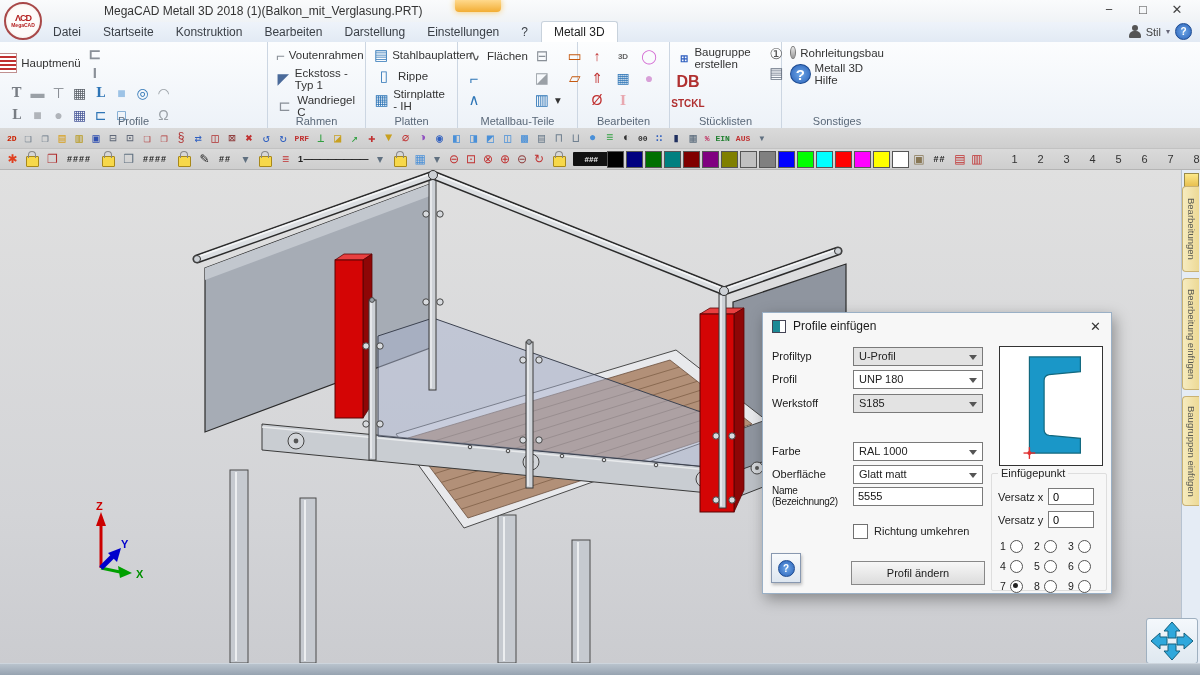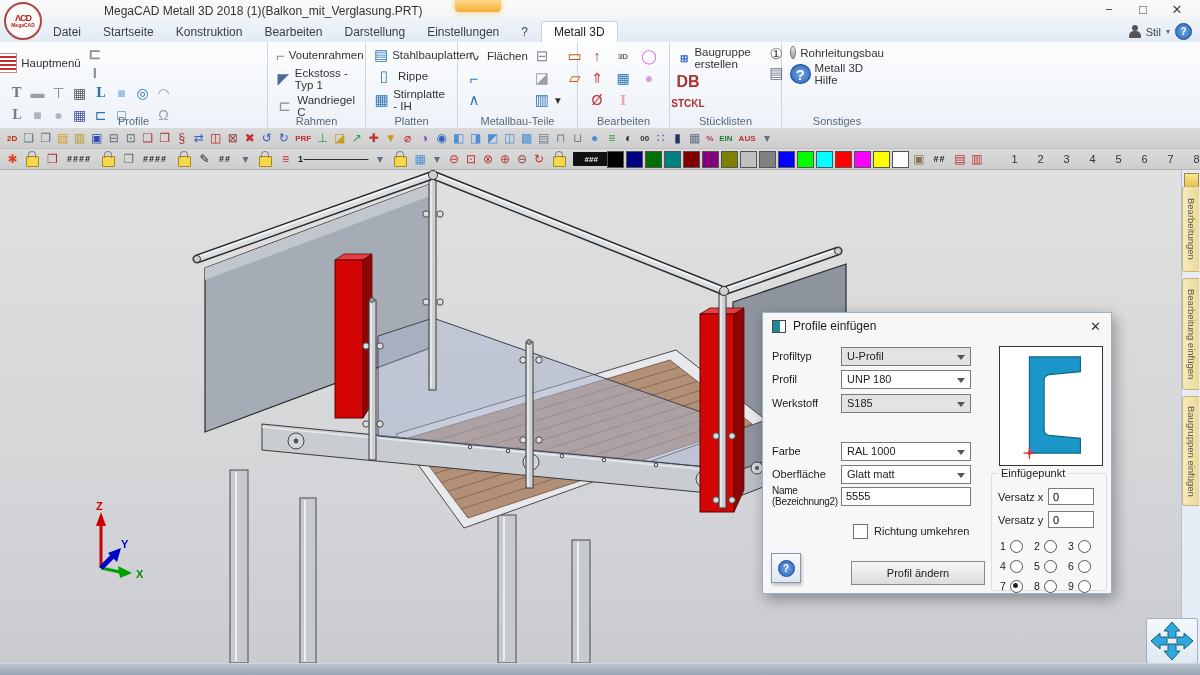--- a/index.html
+++ b/index.html
@@ -44,21 +44,21 @@
   .vstack{display:flex;flex-direction:column;gap:1px;}
   .mgrid{display:grid;grid-template-columns:auto auto auto;grid-auto-rows:22px;column-gap:4px;align-items:center;}
   .mcell{display:flex;align-items:center;gap:3px;font-size:11.5px;color:#333;}
   .bgrid{display:grid;grid-template-columns:repeat(3,26px);grid-auto-rows:22px;}
   .txtico{font-size:8px;font-weight:bold;}
   .strow{display:flex;gap:6px;}
   .cyl{display:inline-block;width:15px;height:11px;border-radius:45%/50%;background:linear-gradient(#e8e8e8,#9a9a9a);border:1px solid #777;}
 
   
   .tbrow{position:absolute;left:0;width:1200px;height:21px;background:linear-gradient(#dadada,#cecece);display:flex;align-items:center;padding-left:4px;box-sizing:border-box;}
-  .tb1{top:128px;border-bottom:1px solid #c2c2c2;}
+  .tb1{top:128px;border-bottom:1px solid #c2c2c2;font-family:Liberation Mono, monospace;}
   .tb2{top:149px;border-bottom:1px solid #b4b4b4;}
   .tbi{display:inline-flex;width:17px;height:18px;align-items:center;justify-content:center;font-size:12px;flex:none;}
   .tbi.txt{width:auto;padding:0 3px;font-size:8px;font-weight:bold;}
   .tbi.wide{width:auto;padding:0 6px;font-size:9px;font-weight:bold;letter-spacing:1px;}
   .tbi.line{width:auto;padding:0 4px;font-size:9px;font-weight:bold;letter-spacing:-1px;}
   .tbi.dark{width:auto;background:#111;color:#eee;height:14px;padding:0 12px;font-size:8px;font-weight:bold;border-radius:1px;margin:0 2px;}
   .tbi.lock{position:relative;width:11px;height:9px;background:#f7d84a;border:1px solid #a8881a;border-radius:1px;margin:5px 5px 0 5px;}
   .tbi.lock::before{content:"";position:absolute;top:-6px;left:1px;width:6px;height:6px;border:1.5px solid #888;border-bottom:none;border-radius:4px 4px 0 0;}
   .sw{width:15px;height:15px;border:1px solid #555;margin:0 1px;flex:none;}
   .nums{display:flex;margin-left:16px;}
@@ -79,21 +79,21 @@
   
   .pancross{position:absolute;left:1146px;top:448px;width:50px;height:44px;background:linear-gradient(#f4f8fc,#dfe8f0);border:1px solid #9fb0c0;border-radius:3px;}
 
   
   .dialog{position:absolute;left:762px;top:142px;width:348px;height:280px;background:#f7f7f7;border:1px solid #9ab0c6;box-shadow:3px 5px 14px rgba(0,0,0,.35);font-size:11px;color:#222;}
   .dtitle{position:absolute;left:0;top:0;right:0;height:26px;display:flex;align-items:center;padding-left:9px;gap:7px;}
   .dlgico{width:12px;height:11px;border:1px solid #445;background:linear-gradient(90deg,#1d8a96 0 55%,#fff 55%);}
   .dtext{font-size:12px;color:#1a1a1a;}
   .dclose{position:absolute;right:10px;top:6px;font-size:13px;color:#333;}
   .drow{position:absolute;left:9px;height:20px;display:flex;align-items:center;}
-  .dlabel{width:69px;font-size:11px;color:#1a1a1a;flex:none;}
+  .dlabel{width:81px;font-size:11px;color:#1a1a1a;flex:none;}
   .dlabel.small{font-size:10px;letter-spacing:-0.3px;}
   .sel{width:130px;height:19px;border:1px solid #7a7a7a;display:flex;align-items:center;box-sizing:border-box;padding-left:5px;background:#fff;position:relative;}
   .sel.gray{background:#e3e3e3;}
   .sel .chev{position:absolute;right:5px;top:7px;width:0;height:0;border:4px solid transparent;border-top:5px solid #555;}
   .tin{width:130px;height:19px;border:1px solid #7a7a7a;box-sizing:border-box;font:11px "Liberation Sans",sans-serif;padding-left:4px;background:#fff;color:#111;}
   .cbx{width:13px;height:13px;border:1px solid #707070;background:#fff;margin-right:6px;flex:none;}
   .helpbtn{position:absolute;left:8px;top:240px;width:28px;height:28px;border:1px solid #8898b0;background:linear-gradient(#f8fafc,#dde6f0);box-shadow:1px 2px 3px #bbb;display:flex;align-items:center;justify-content:center;}
   .changebtn{position:absolute;left:88px;top:248px;width:132px;height:22px;border:1px solid #888;background:linear-gradient(#f7f7f7,#dcdcdc);display:flex;align-items:center;justify-content:center;font-size:11px;color:#1a1a1a;}
   .preview{position:absolute;left:236px;top:33px;width:102px;height:118px;background:#fff;border:1px solid #333;}
   .epgroup{position:absolute;left:228px;top:160px;width:114px;height:116px;border:1px solid #dedede;border-radius:2px;}

